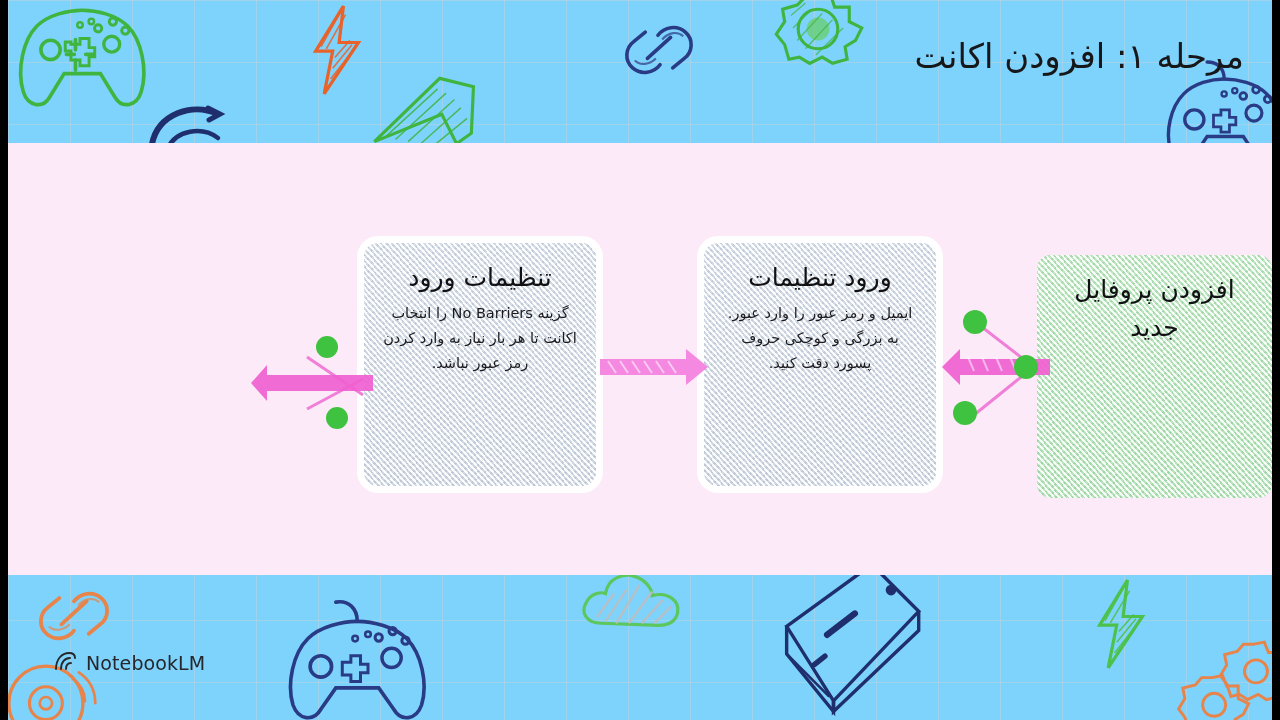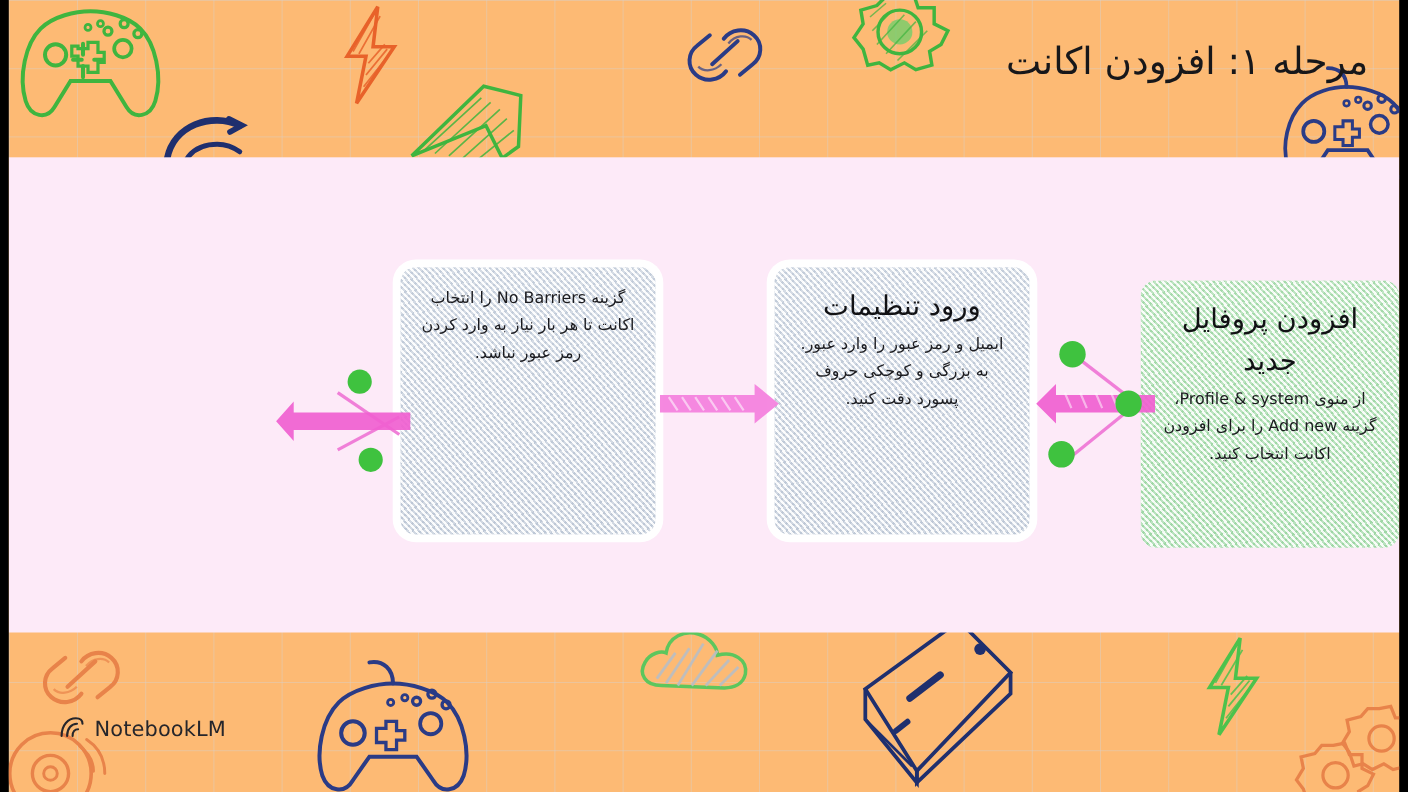--- a/index.html
+++ b/index.html
@@ -19,21 +19,21 @@
     background: #000;
   }
 
   
   #slide {
     position: absolute;
     left: 8px;
     top: 0;
     width: 1264px;
     height: 720px;
-    background: #fdba74;
+    background: #7dd3fc;
     overflow: hidden;
   }
 
   
   #grid {
     position: absolute;
     inset: 0;
     background-image:
       linear-gradient(to right, rgba(210,210,214,.40) 1px, transparent 1px),
       linear-gradient(to bottom, rgba(210,210,214,.40) 1px, transparent 1px);
@@ -240,20 +240,21 @@
         <svg viewBox="0 0 122 120" width="122" height="120">
           <line x1="56" y1="44" x2="112" y2="82" stroke="#f07fd8" stroke-width="3"></line>
           <line x1="56" y1="96" x2="112" y2="66" stroke="#f07fd8" stroke-width="3"></line>
           <path d="M122 62 L122 78 L16 78 L16 88 L0 70 L16 52 L16 62 Z" fill="#f05fd0" opacity=".92"></path>
           <circle cx="76" cy="34" r="11" fill="#3fc23f"></circle>
           <circle cx="86" cy="105" r="11" fill="#3fc23f"></circle>
         </svg>
       </div>
 
       <div class="card grey" style="left:356px;">
+        <div class="card-title">تنظیمات ورود</div>
         <div class="card-body">گزینه No Barriers را انتخاب اکانت تا هر بار نیاز به وارد کردن رمز عبور نباشد.</div>
       </div>
 
       <div class="conn" style="left:592px;top:206px;width:108px;height:36px;">
         <svg viewBox="0 0 108 36" width="108" height="36">
           <path d="M0 10 L0 26 L86 26 L86 36 L108 18 L86 0 L86 10 Z" fill="#f47fdd" opacity=".92"></path>
           <path d="M8 12 L16 24 M20 12 L28 24 M32 12 L40 24 M44 12 L52 24 M56 12 L64 24 M68 12 L76 24" stroke="#ffffff" stroke-width="2" opacity=".55"></path>
         </svg>
       </div>
 
@@ -269,21 +270,20 @@
           <path d="M112 58 L112 74 L22 74 L22 84 L4 66 L22 48 L22 58 Z" fill="#f05fd0" opacity=".92"></path>
           <path d="M30 56 L36 70 M44 56 L50 70 M58 56 L64 70 M72 56 L78 70" stroke="#ffffff" stroke-width="2" opacity=".5"></path>
           <circle cx="37" cy="21" r="12" fill="#3fc23f"></circle>
           <circle cx="88" cy="66" r="12" fill="#3fc23f"></circle>
           <circle cx="27" cy="112" r="12" fill="#3fc23f"></circle>
         </svg>
       </div>
 
       <div class="card green tall nowhite" style="left:1029px;width:235px;margin-top:12px;">
         <div class="card-title">افزودن پروفایل جدید</div>
-        <div class="card-body">از منوی Profile &amp; system، گزینه Add new را برای افزودن اکانت انتخاب کنید.</div>
       </div>
 
     </div>
 
     <div class="doodle" style="left:24px;top:578px;width:84px;height:78px;">
       <svg viewBox="0 0 80 74">
         <path d="M40 22 C46 14 58 12 66 19 C74 26 73 38 65 44 L54 53" fill="none" stroke="#e8834a" stroke-width="3.6" stroke-linecap="round"></path>
         <path d="M40 50 C34 58 22 60 14 53 C6 46 7 34 15 28 L26 19" fill="none" stroke="#e8834a" stroke-width="3.6" stroke-linecap="round"></path>
         <path d="M28 44 L52 22" fill="none" stroke="#e8834a" stroke-width="3.6" stroke-linecap="round"></path>
         <path d="M44 26 C50 19 59 18 64 23" fill="none" stroke="#e8834a" stroke-width="2" opacity=".7"></path>

